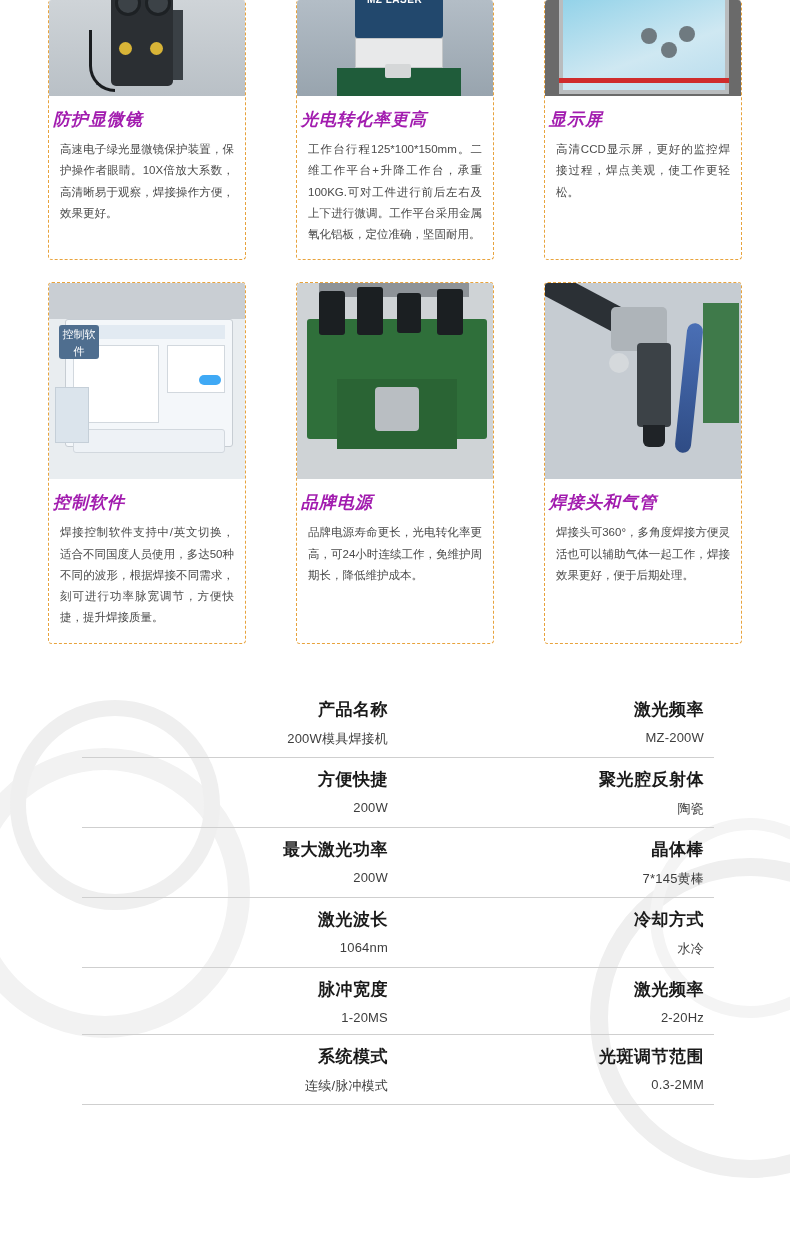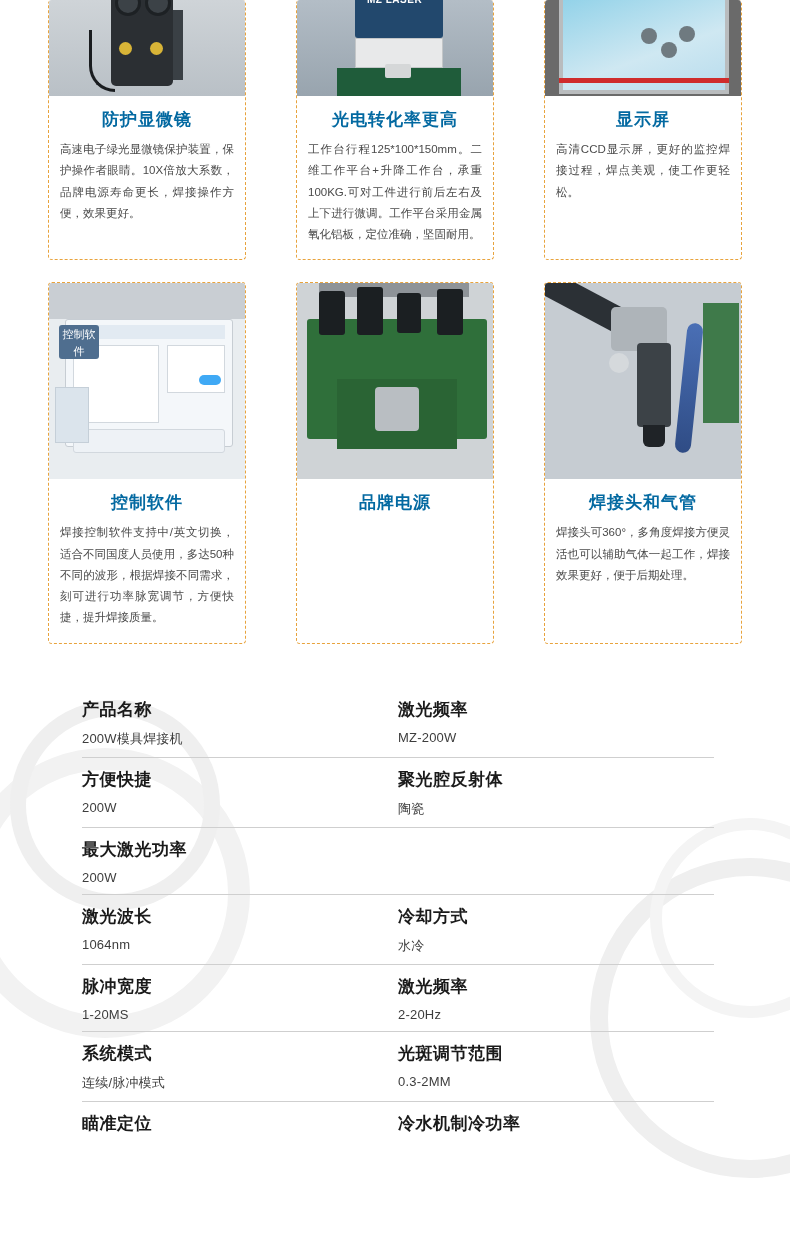--- a/index.html
+++ b/index.html
@@ -39,26 +39,27 @@
   .card.row1 { border-top: none; }
   .card-photo {
     height: 96px;
     margin: 0;
     position: relative;
     overflow: hidden;
     background: #d9dde0;
   }
   .card.row2 .card-photo { height: 196px; }
   .card-title {
-    text-align: center;
+    text-align: left;
     font-size: 17px;
     font-weight: bold;
-    color: #0369a1;
+    color: #a21caf;
     padding: 12px 4px 8px;
     letter-spacing: 1px;
+    font-style: italic;
   }
   .card-desc {
     font-size: 11.5px;
     color: #4a4a4a;
     line-height: 1.85;
     padding: 0 11px 14px;
     text-align: justify;
   }
 
   
@@ -142,20 +143,21 @@
 
   .spec-table {
     position: relative;
     width: 632px;
     margin: 0 auto 0 82px;
   }
   .spec-row {
     display: flex;
     border-bottom: 1px solid #cfcfcf;
     padding: 10px 0 9px 0;
+    text-align: right;
   }
   .spec-cell { width: 50%; padding-right: 10px; }
   .spec-label {
     font-size: 17px;
     font-weight: bold;
     color: #1a1a1a;
     letter-spacing: 0.5px;
     margin-bottom: 9px;
   }
   .spec-value {
@@ -178,21 +180,21 @@
           <div class="ph wire"></div>
           <div class="ph body"></div>
           <div class="ph lens-l"></div>
           <div class="ph lens-r"></div>
           <div class="ph k1"></div>
           <div class="ph k2"></div>
           <div class="ph arm"></div>
         </div>
       </div>
       <div class="card-title">防护显微镜</div>
-      <div class="card-desc">高速电子绿光显微镜保护装置，保护操作者眼睛。10X倍放大系数，品牌电源寿命更长，焊接操作方便，效果更好。</div>
+      <div class="card-desc">高速电子绿光显微镜保护装置，保护操作者眼睛。10X倍放大系数，高清晰易于观察，焊接操作方便，效果更好。</div>
     </div>
 
     <div class="card row1">
       <div class="card-photo">
         <div class="p2 ph">
           <div class="ph head"></div>
           <div class="ph logo">MZ LASER</div>
           <div class="ph mid"></div>
           <div class="ph base"></div>
           <div class="ph lens"></div>
@@ -243,20 +245,21 @@
           <div class="ph board"></div>
           <div class="ph board2"></div>
           <div class="cap c1"></div>
             <div class="cap c2"></div>
           <div class="cap c3"></div>
             <div class="cap c4"></div>
           <div class="ph silver"></div>
         </div>
       </div>
       <div class="card-title">品牌电源</div>
+      <div class="card-desc">品牌电源寿命更长，光电转化率更高，可24小时连续工作，免维护周期长，降低维护成本。</div>
     </div>
 
     <div class="card row2">
       <div class="card-photo">
         <div class="p6 ph">
           <div class="ph green"></div>
           <div class="ph blue"></div>
           <div class="ph arm1"></div>
           <div class="ph joint"></div>
           <div class="ph knob"></div>
@@ -298,20 +301,24 @@
           <div class="spec-label">聚光腔反射体</div>
           <div class="spec-value">陶瓷</div>
         </div>
       </div>
 
       <div class="spec-row">
         <div class="spec-cell">
           <div class="spec-label">最大激光功率</div>
           <div class="spec-value">200W</div>
         </div>
+        <div class="spec-cell">
+          <div class="spec-label">晶体棒</div>
+          <div class="spec-value">7*145黄棒</div>
+        </div>
       </div>
 
       <div class="spec-row">
         <div class="spec-cell">
           <div class="spec-label">激光波长</div>
           <div class="spec-value">1064nm</div>
         </div>
         <div class="spec-cell">
           <div class="spec-label">冷却方式</div>
           <div class="spec-value">水冷</div>
@@ -333,25 +340,17 @@
         <div class="spec-cell">
           <div class="spec-label">系统模式</div>
           <div class="spec-value">连续/脉冲模式</div>
         </div>
         <div class="spec-cell">
           <div class="spec-label">光斑调节范围</div>
           <div class="spec-value">0.3-2MM</div>
         </div>
       </div>
 
-      <div class="spec-row last clipped">
-        <div class="spec-cell">
-          <div class="spec-label">瞄准定位</div>
-        </div>
-        <div class="spec-cell">
-          <div class="spec-label">冷水机制冷功率</div>
-        </div>
-      </div>
 
     </div>
   </section>
 
 </div>
 
 </body></html>

